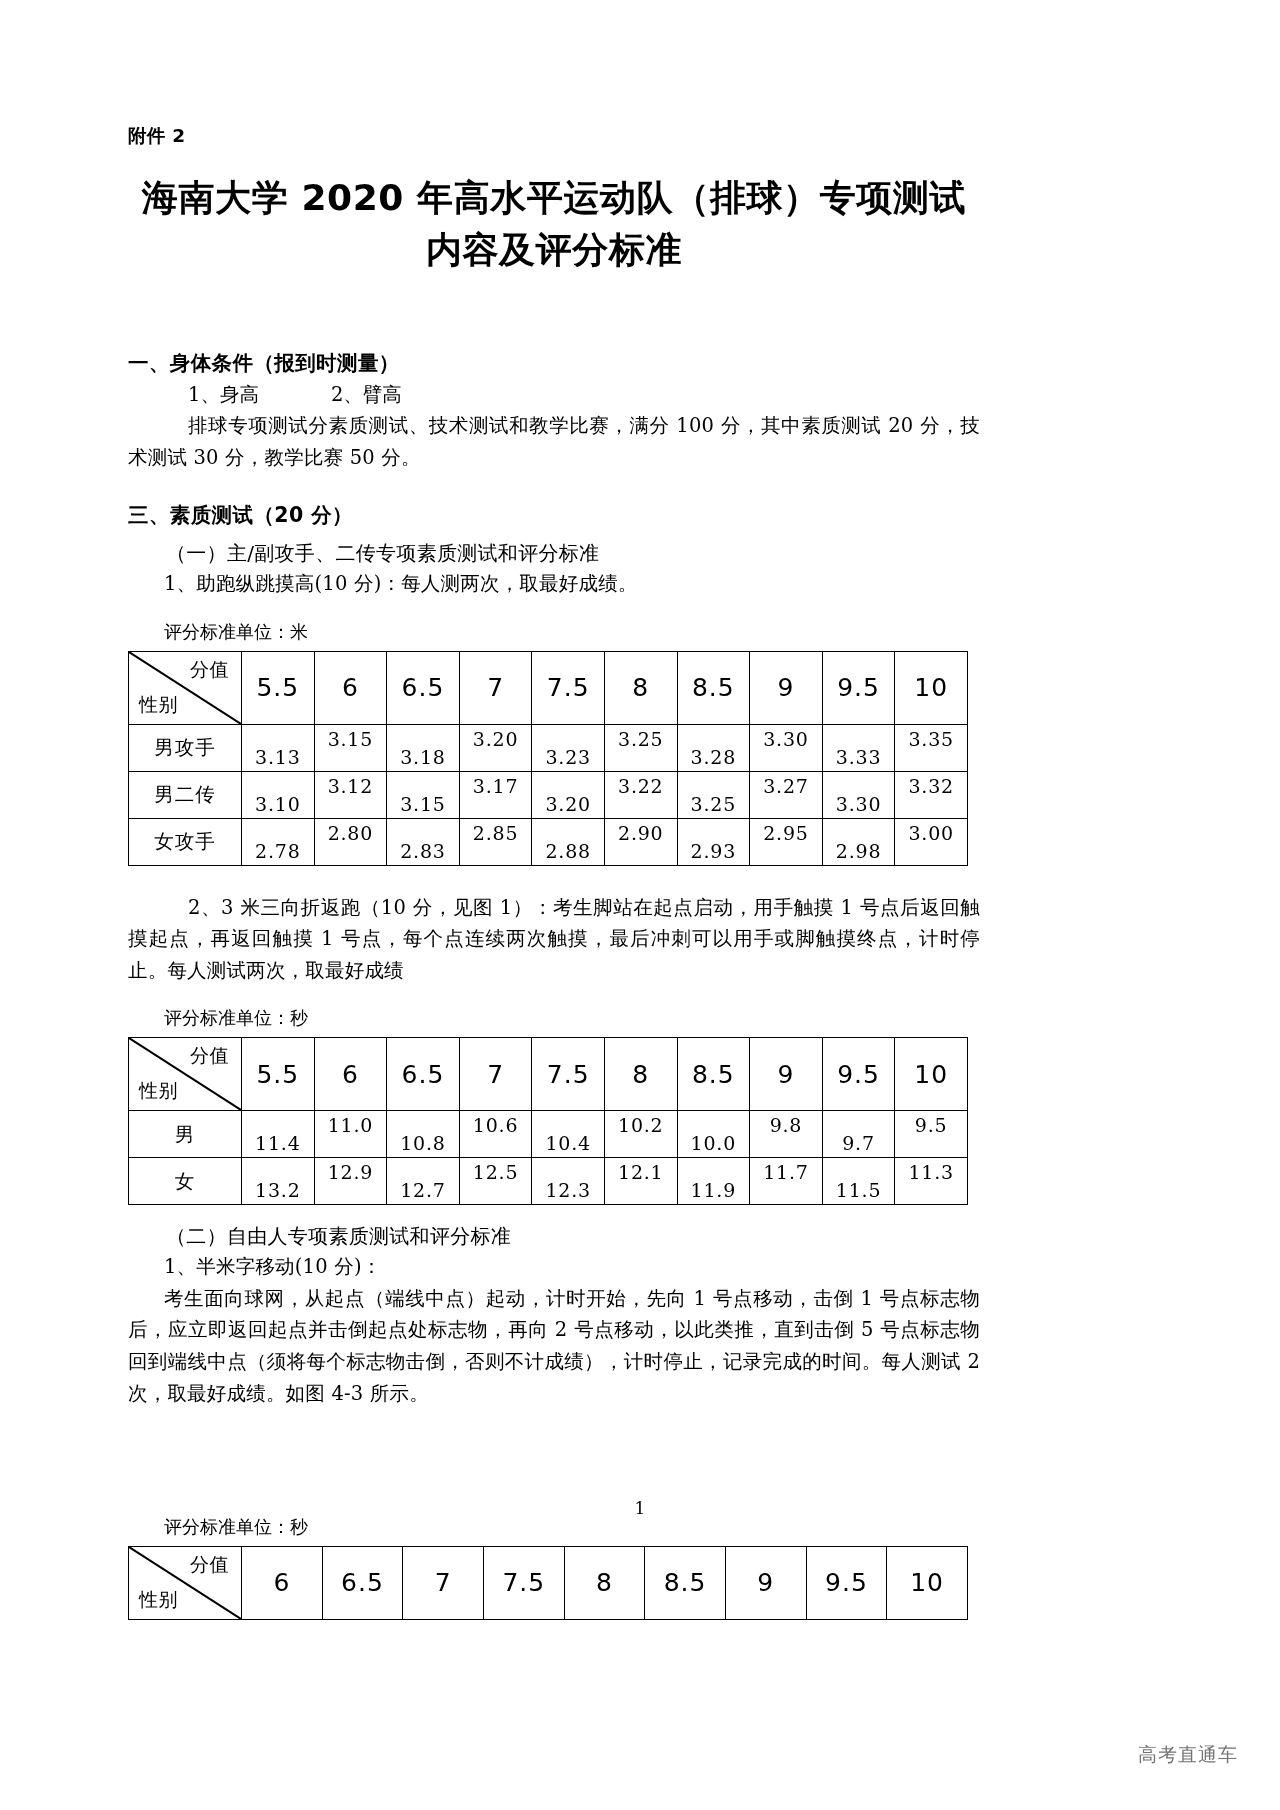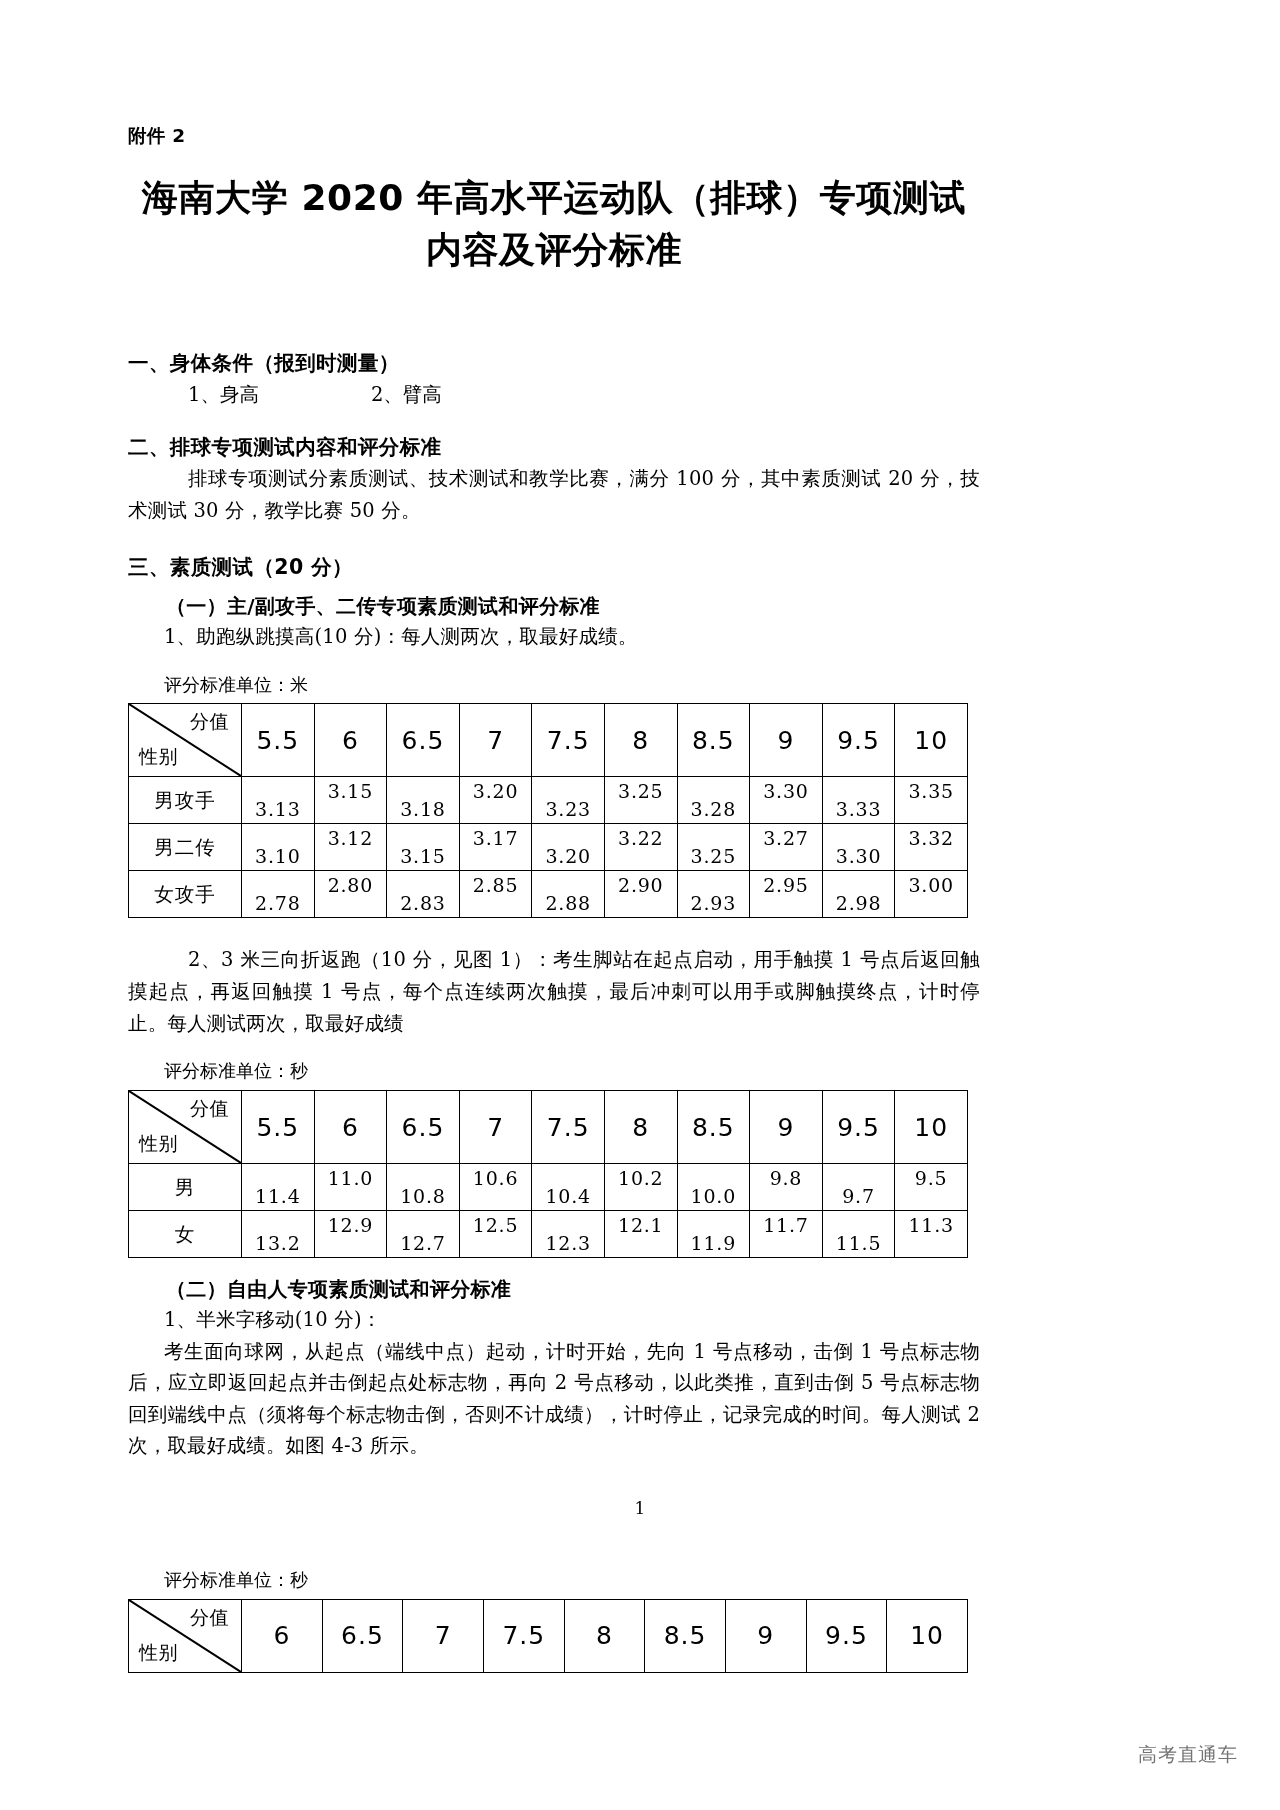--- a/index.html
+++ b/index.html
@@ -55,21 +55,21 @@
     font-family: "DejaVu Sans", "Liberation Sans", sans-serif;
     line-height: 1.5;
     letter-spacing: 0.4px;
   }
   .sec-head.s1 { margin-top: 72px; }
   .sec-head.s2 { margin-top: 22px; }
   .sec-head.s3 { margin-top: 26px; }
 
   .sub-head {
     font-size: 20px;
-    font-weight: 700;
+    font-weight: 400;
     font-family: "DejaVu Sans", "Liberation Sans", sans-serif;
     line-height: 1.5;
     letter-spacing: 0.3px;
     text-indent: 38px;
   }
   .sub-head.sp { margin-top: 8px; }
 
   .para {
     font-size: 19.5px;
     line-height: 1.62;
@@ -77,21 +77,21 @@
     text-align: justify;
   }
   .para.ind2 { text-indent: 60px; }
   .para.ind1 { text-indent: 36px; }
 
   .inline-items {
     font-size: 19.5px;
     line-height: 1.62;
     margin-left: 60px;
     display: flex;
-    gap: 112px;
+    gap: 72px;
   }
   .unit-line {
     font-size: 18px;
     line-height: 1.6;
     text-indent: 36px;
     margin-top: 18px;
     margin-bottom: 4px;
   }
 
   
@@ -192,21 +192,20 @@
     <div class="attach-label">附件 2</div>
 
     <div class="doc-title">海南大学 2020 年高水平运动队（排球）专项测试内容及评分标准</div>
 
     <div class="sec-head s1">一、身体条件（报到时测量）</div>
     <div class="inline-items">
       <span>1、身高</span>
       <span>2、臂高</span>
     </div>
 
-    <div class="sec-head s2">二、排球专项测试内容和评分标准</div>
     <div class="para ind2">排球专项测试分素质测试、技术测试和教学比赛，满分 100 分，其中素质测试 20 分，技术测试 30 分，教学比赛 50 分。</div>
 
     <div class="sec-head s3">三、素质测试（20 分）</div>
     <div class="sub-head sp">（一）主/副攻手、二传专项素质测试和评分标准</div>
     <div class="para ind1">1、助跑纵跳摸高(10 分)：每人测两次，取最好成绩。</div>
     <div class="unit-line">评分标准单位：米</div>
 
     <table class="score tbl1">
       <tbody>
         <tr>

